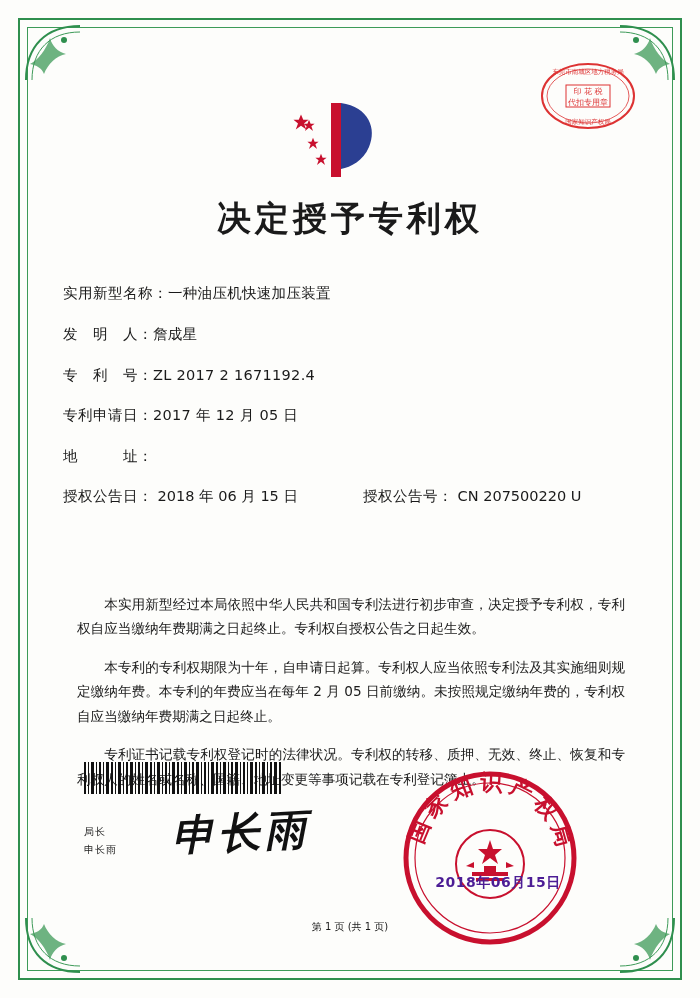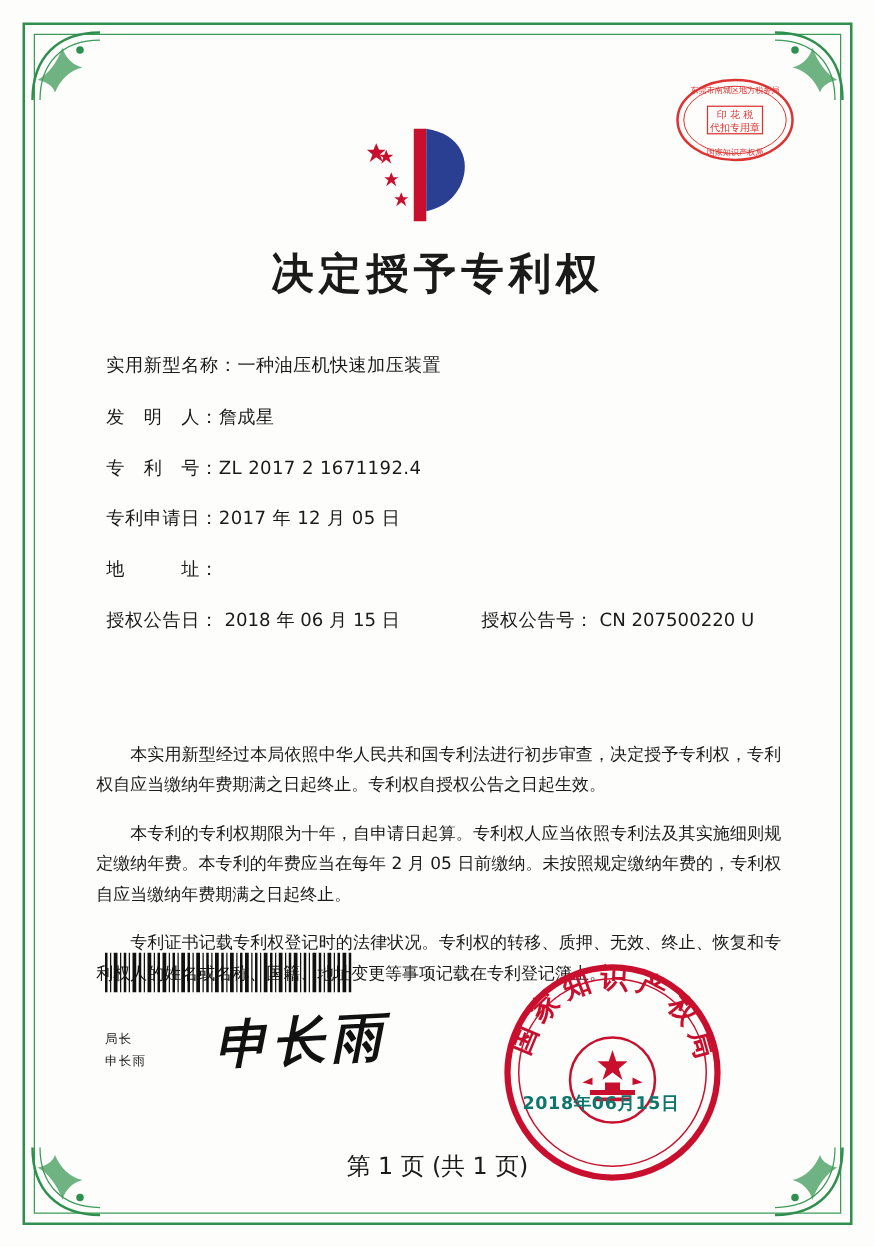--- a/index.html
+++ b/index.html
@@ -78,21 +78,21 @@
     text-align: center;
     font-size: 34px;
     font-weight: bold;
     letter-spacing: 4px;
     font-family: "DejaVu Sans", "Liberation Sans", sans-serif;
   }
 
   
   .fields {
     position: absolute;
-    left: 85px; top: 283px;
+    left: 63px; top: 283px;
     width: 560px;
   }
   .field-row {
     display: flex;
     align-items: flex-start;
     margin-bottom: 19px;
     font-size: 14.5px;
     line-height: 1.5;
   }
   .field-label {
@@ -158,33 +158,34 @@
   
   .seal-main {
     position: absolute;
     left: 400px; top: 768px;
     width: 180px; height: 180px;
   }
   .seal-date {
     position: absolute;
     left: 418px; top: 874px;
     width: 160px;
-    color: #0f766e;
+    text-align: center;
+    color: #4c1d95;
     font-size: 14px;
     font-weight: bold;
     letter-spacing: 0.5px;
   }
 
   
   .footer {
     position: absolute;
     left: 0; top: 920px;
     width: 700px;
     text-align: center;
-    font-size: 19px;
+    font-size: 10px;
   }
 </style>
 </head>
 <body>
 
 <div class="page">
 
   <div class="border-outer"></div>
   <div class="border-inner"></div>
 

